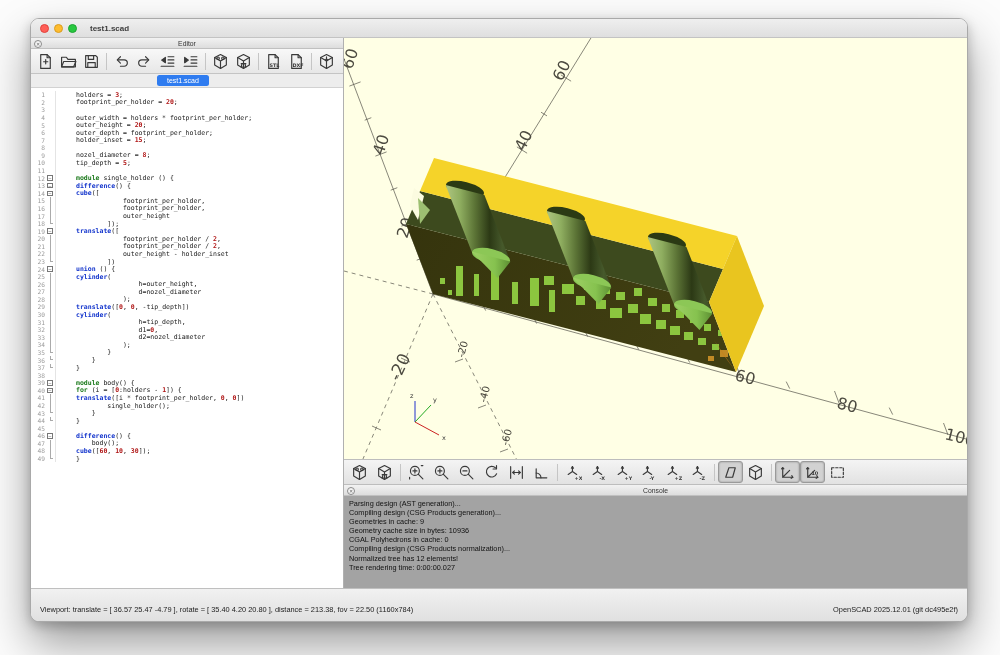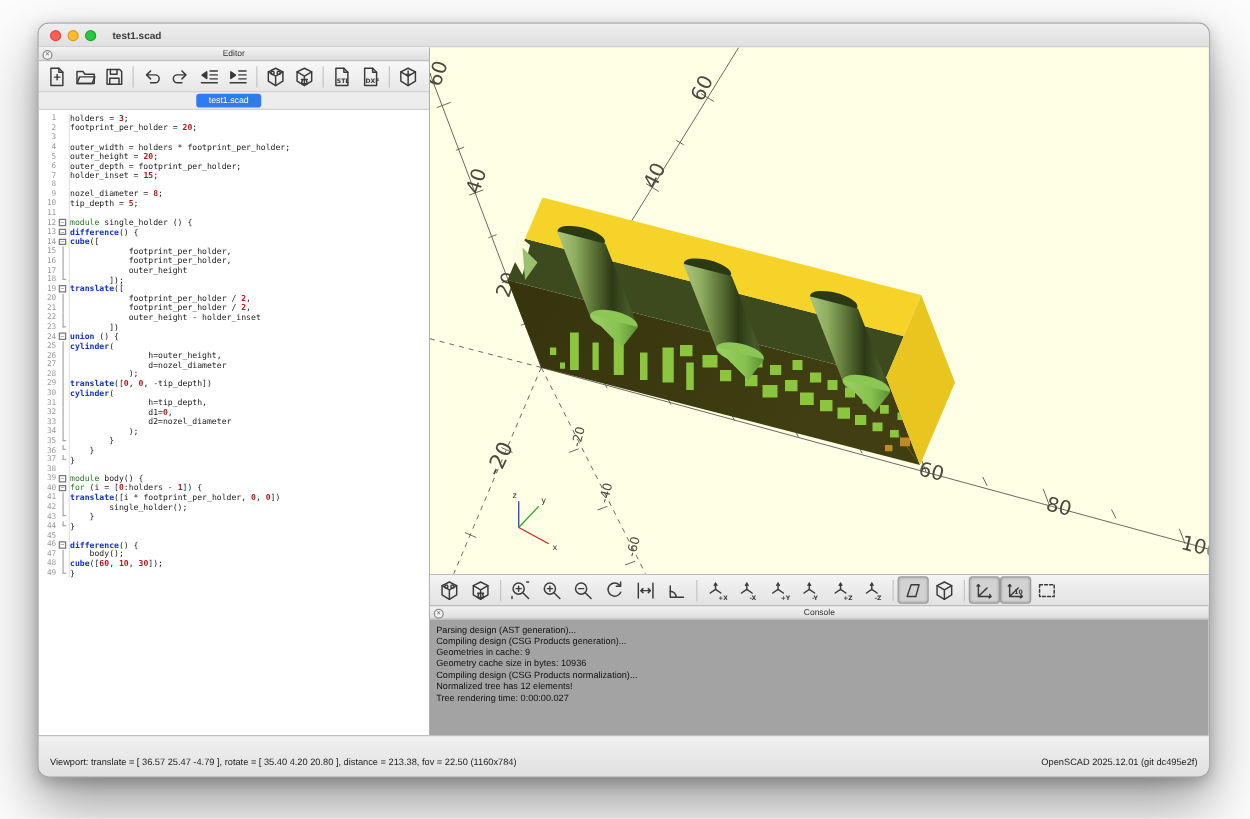--- a/index.html
+++ b/index.html
@@ -47,22 +47,22 @@
 
   .code-area { flex:1; overflow:hidden; background:#fff; padding-top:3px; }
   .cl { display:flex; height:7.58px; align-items:center; }
   .ln { width:14px; flex:0 0 14px; text-align:right; color:#9a9a9a; font-size:6.2px; font-family:"DejaVu Sans Mono",monospace; }
   .fm { width:10px; flex:0 0 10px; height:100%; display:flex; align-items:center; justify-content:center; position:relative; }
   .fbox { width:5.5px; height:5.5px; border:0.6px solid #777; background:#fff; color:#555;
     font-size:5px; line-height:4px; display:flex; align-items:center; justify-content:center; }
   .fline { position:absolute; left:4.7px; top:0; bottom:0; width:0; border-left:0.6px solid #aaa; }
   .fend { position:absolute; left:4.7px; top:0; height:55%; width:3px; border-left:0.6px solid #aaa; border-bottom:0.6px solid #aaa; }
   .ct { white-space:pre; font-family:"DejaVu Sans Mono",monospace; font-size:6.5px; color:#1a1a1a;
-    border-left:0.5px solid #e4e4e4; padding-left:0; height:100%; display:flex; align-items:center; }
-  .ct .kw { color:#1d7a1d; font-weight:normal; }
+    border-left:0.5px solid #e4e4e4; padding-left:20px; height:100%; display:flex; align-items:center; }
+  .ct .kw { color:#1d7a1d; font-weight:bold; }
   .ct .fn { color:#1133cc; font-weight:bold; }
   .ct .nm { color:#b01616; font-weight:bold; }
 
   
   .right-col { flex:1; display:flex; flex-direction:column; min-width:0; }
   .viewport { height:421px; flex:0 0 421px; background:#ffffe5; position:relative; overflow:hidden; }
   .viewport svg { position:absolute; left:0; top:0; }
 
   .view-toolbar { height:26px; flex:0 0 26px; background:linear-gradient(#f4f4f4,#e2e2e2);
     border-top:1px solid #bdbdbd; border-bottom:1px solid #bdbdbd; display:flex; align-items:center; padding:0 3px; }
@@ -910,20 +910,21 @@
         <div class="console-col">
           <div class="panel-head">
             <span class="close-dot">✕</span>
             <span class="ph-title">Console</span>
           </div>
           <div class="console-log" id="console-log">
               <div class="console-line">Parsing design (AST generation)...</div>
               <div class="console-line">Compiling design (CSG Products generation)...</div>
               <div class="console-line">Geometries in cache: 9</div>
               <div class="console-line">Geometry cache size in bytes: 10936</div>
+              <div class="console-line">CGAL Polyhedrons in cache: 0</div>
               <div class="console-line">Compiling design (CSG Products normalization)...</div>
               <div class="console-line">Normalized tree has 12 elements!</div>
               <div class="console-line">Tree rendering time: 0:00:00.027</div>
             </div>
         </div>
       </div>
     </div>
 
     <div class="statusbar">
       <span>Viewport: translate = [ 36.57 25.47 -4.79 ], rotate = [ 35.40 4.20 20.80 ], distance = 213.38, fov = 22.50 (1160x784)</span>

